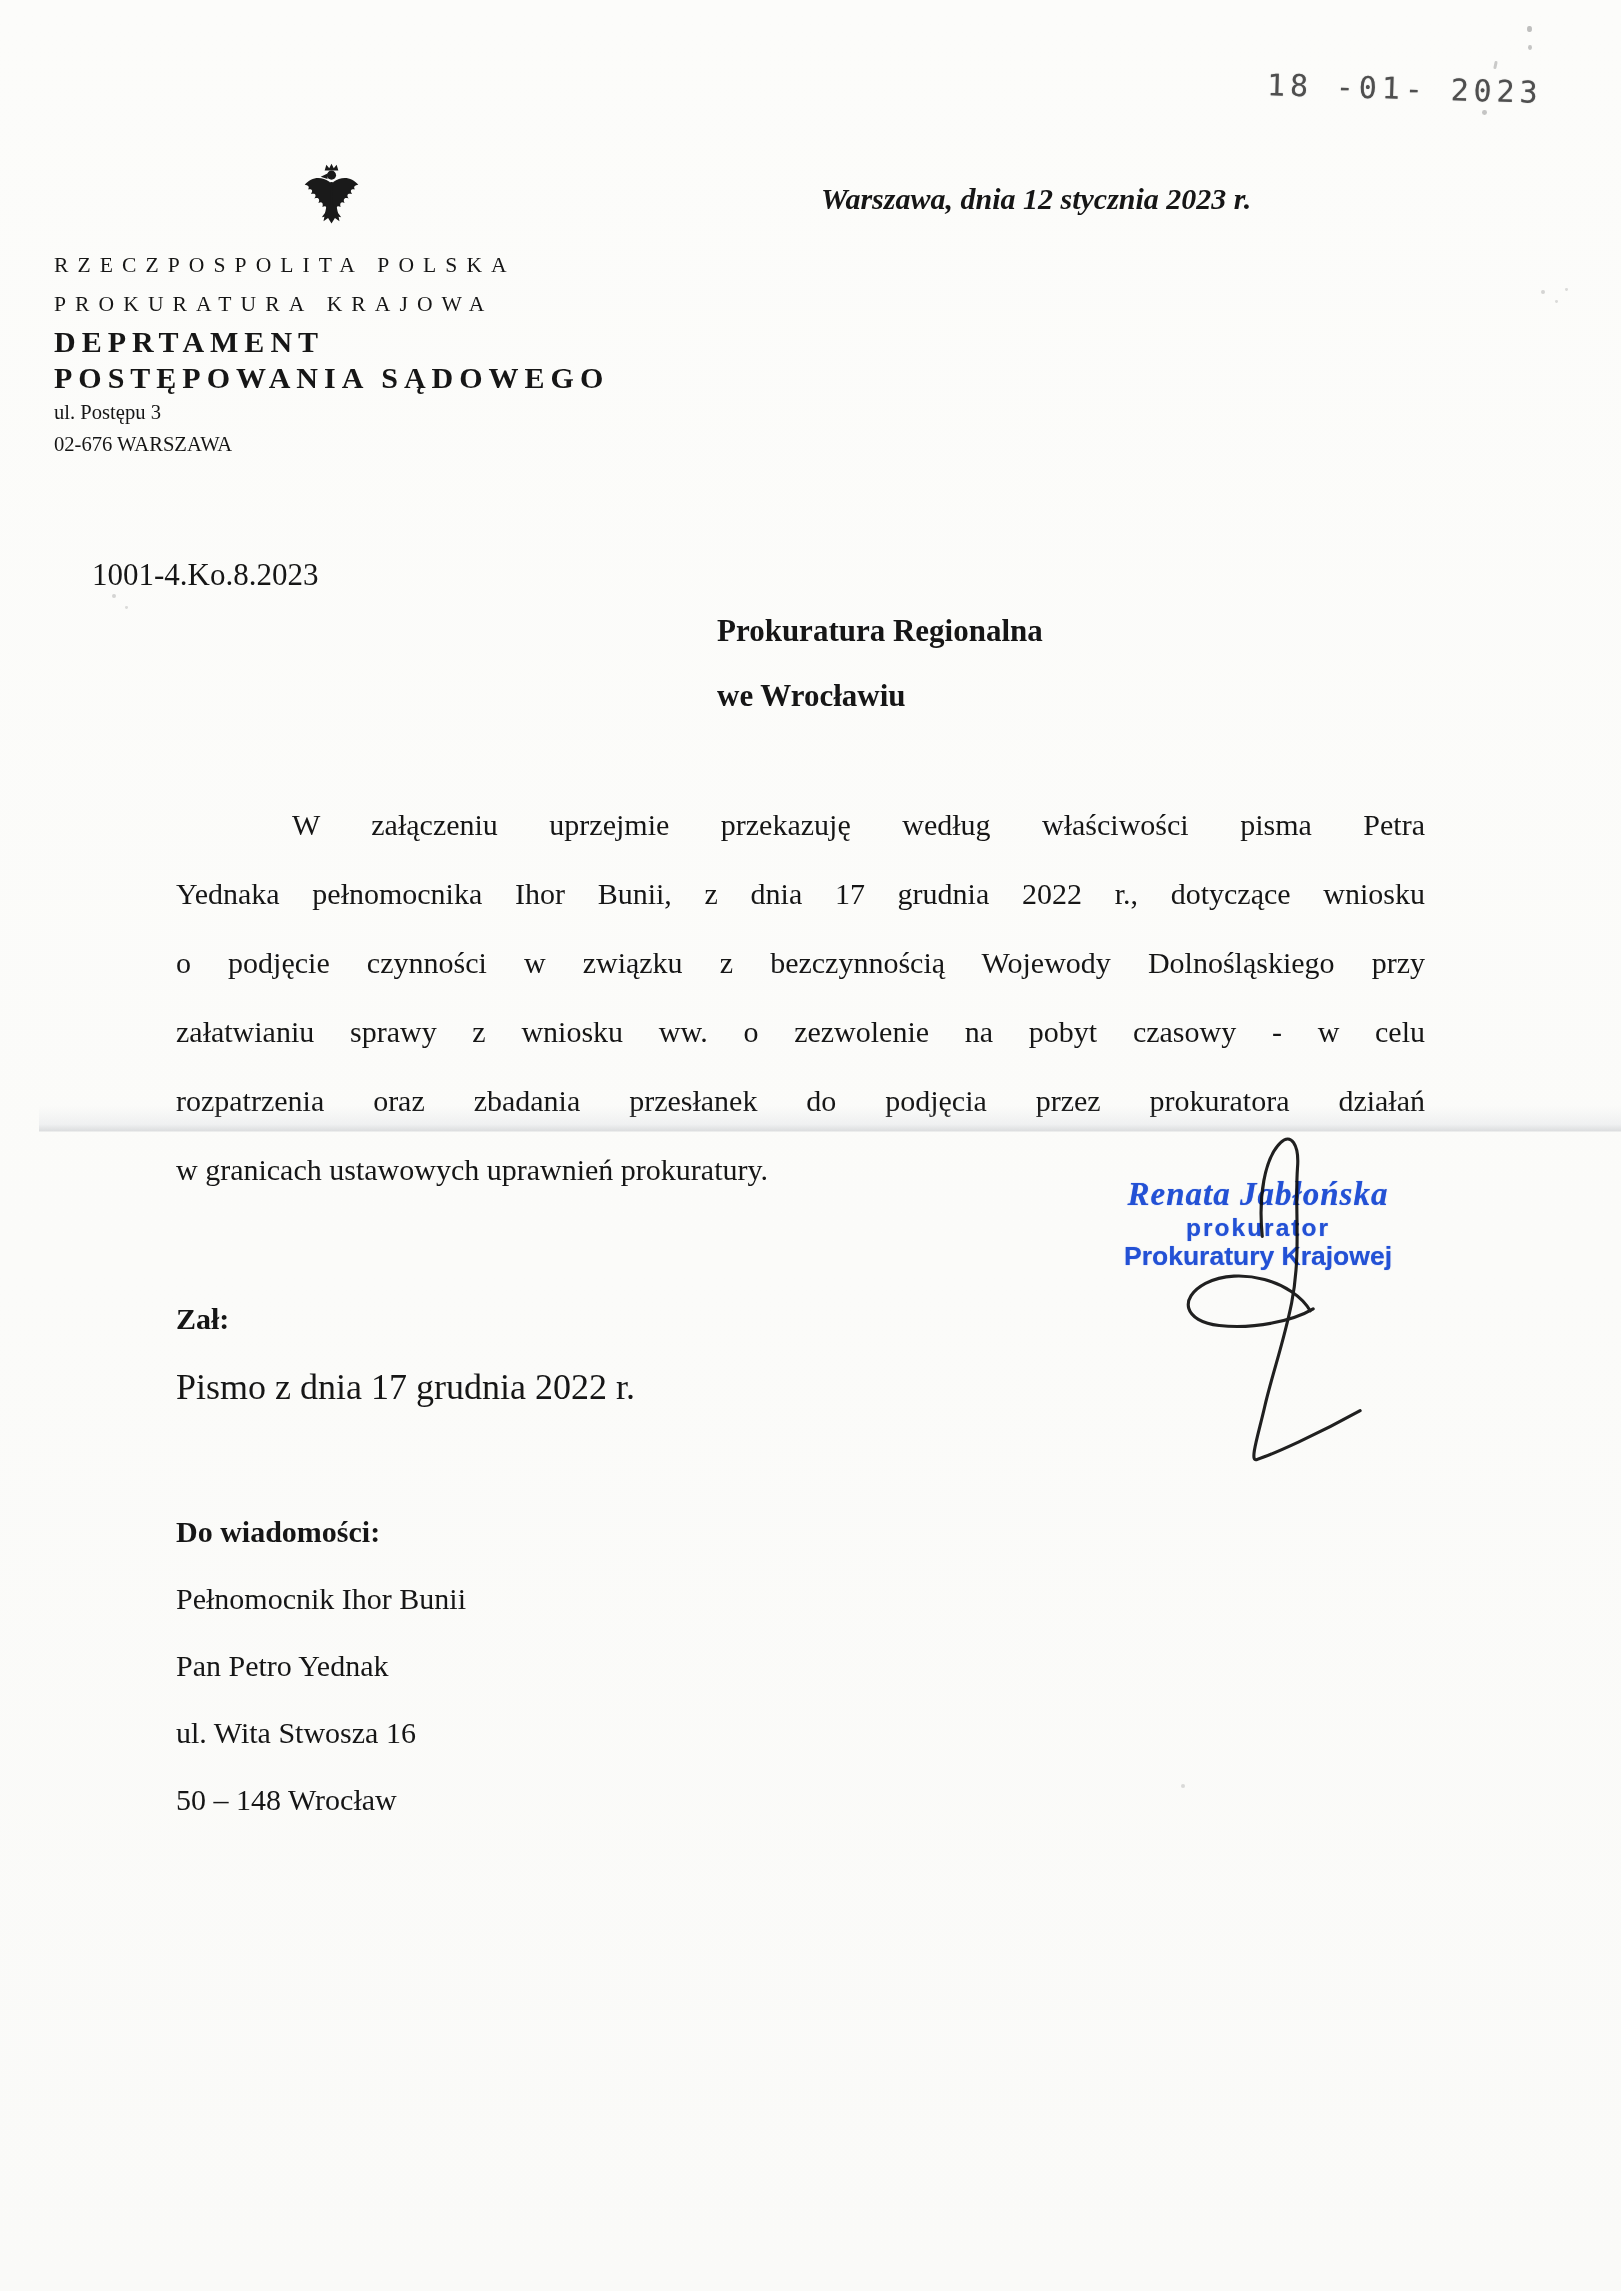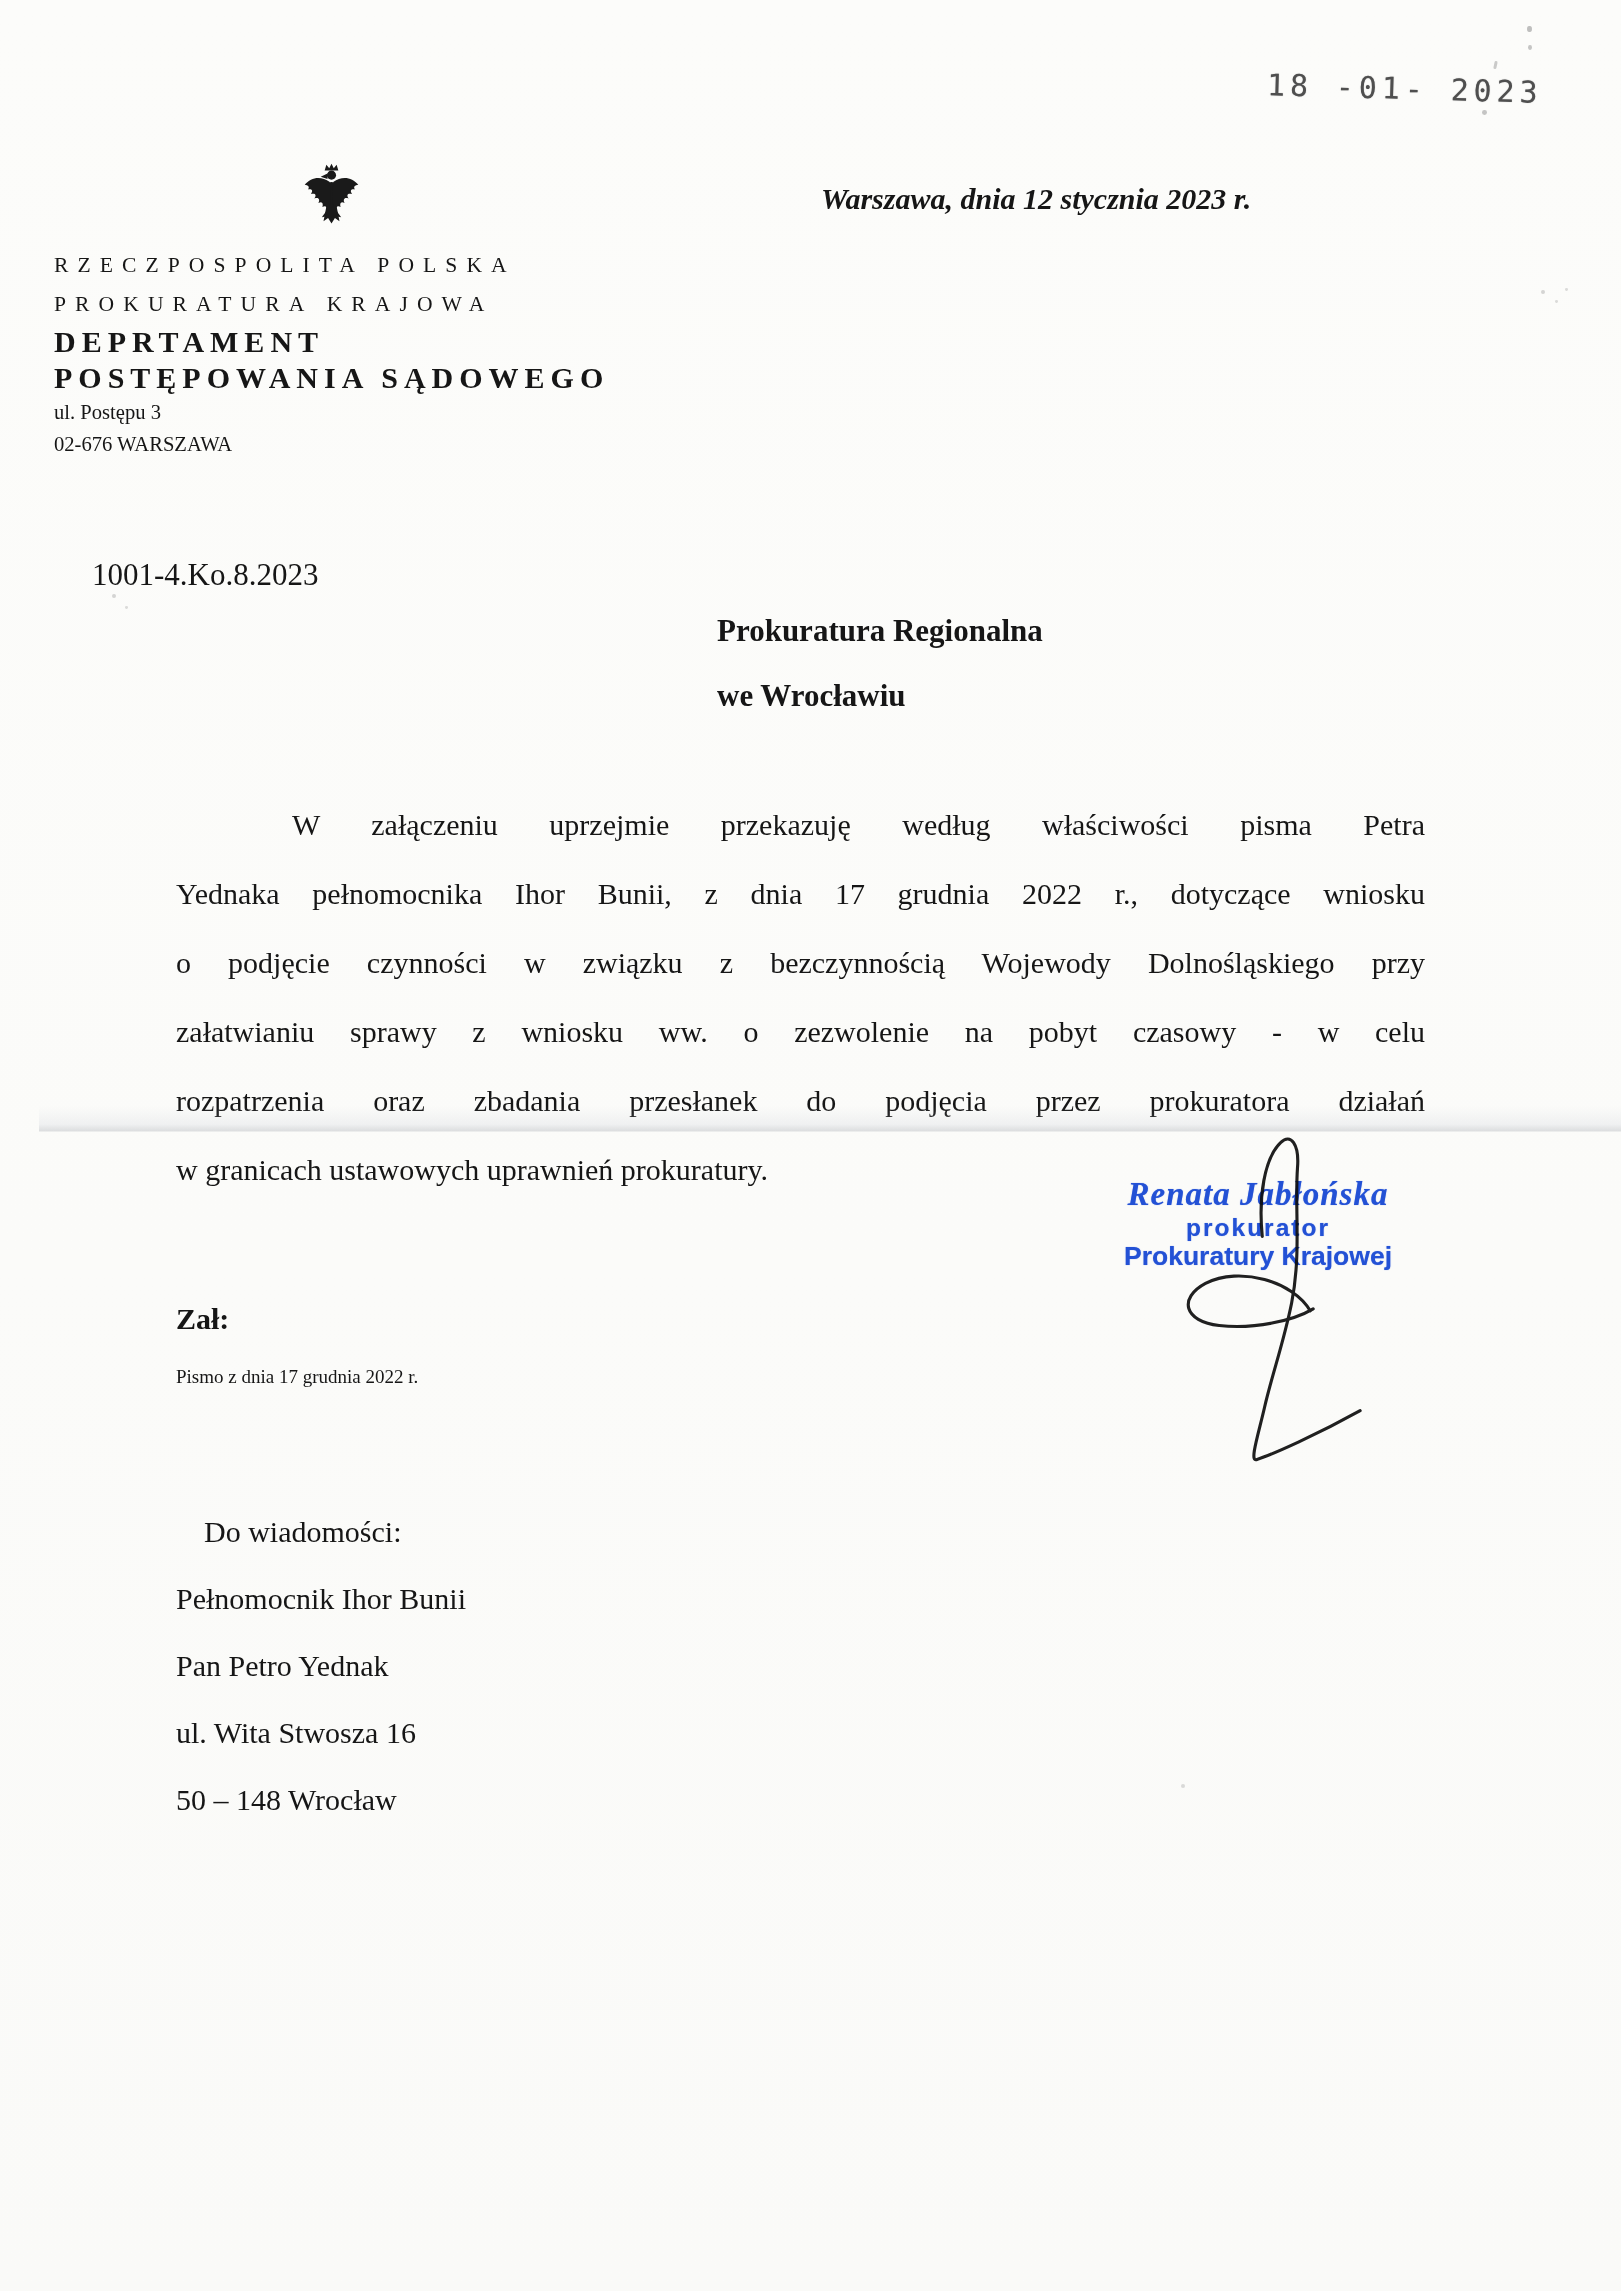--- a/index.html
+++ b/index.html
@@ -54,23 +54,23 @@
     position:absolute;left:1106px;top:1176px;width:304px;
     text-align:center;color:#2351d5;
     text-shadow:0 0 1px rgba(35,81,213,.6);
   }
   .sig-name{font-family:"Liberation Serif",serif;font-style:italic;font-weight:bold;font-size:33px;letter-spacing:1px;white-space:nowrap;}
   .sig-title{font-family:"Liberation Sans",sans-serif;font-weight:bold;font-size:24.5px;letter-spacing:2px;line-height:29px;}
   .sig-org{font-family:"Liberation Sans",sans-serif;font-weight:bold;font-size:26.5px;letter-spacing:0;line-height:29px;white-space:nowrap;}
   .signature-svg{position:absolute;left:1117px;top:1117px;}
   
   .zal-label{position:absolute;left:176px;top:1302px;font-weight:bold;font-size:30px;}
-  .zal-item{position:absolute;left:176px;top:1366px;font-size:19px;}
+  .zal-item{position:absolute;left:176px;top:1366px;font-size:36px;}
   .cc-block{position:absolute;left:176px;top:1498px;font-size:30px;line-height:67px;}
-  .cc-label{font-weight:normal;margin-left:28px;}
+  .cc-label{font-weight:bold;}
 </style>
 </head>
 <body>
 
 <div class="page">
 
   <div class="received-stamp">18 -01- 2023</div>
 
   <div class="letterhead">
     <svg class="emblem" viewBox="0 0 100 124" width="57" height="71" aria-hidden="true">

